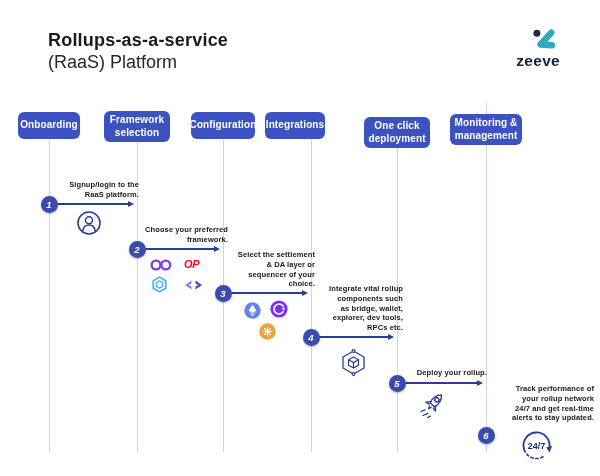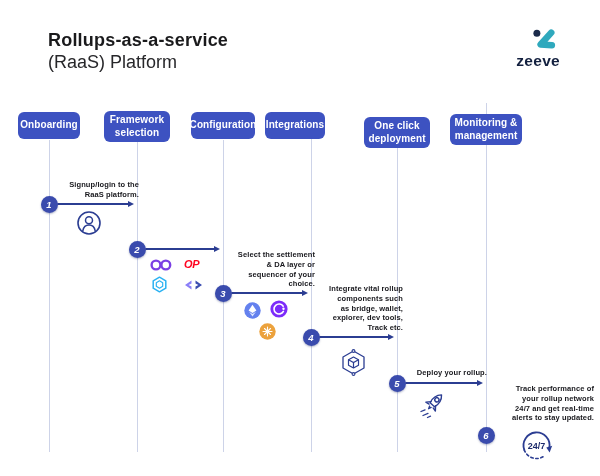--- a/index.html
+++ b/index.html
@@ -77,20 +77,22 @@
   <div class="steptext" style="left:47px;top:180px;width:92px;">Signup/login to the
 RaaS platform.</div>
   <div class="arrow" style="left:57px;top:203px;width:72px;"></div>
   <div class="stepnum" style="left:40.5px;top:195.5px;">1</div>
   <svg class="icon" style="left:76px;top:210px;" width="26" height="26" viewBox="0 0 26 26">
     <circle cx="13" cy="13" r="11" stroke="#2b3d92" stroke-width="1.6" fill="none"></circle>
     <circle cx="13" cy="10.2" r="3.5" stroke="#2b3d92" stroke-width="1.5" fill="none"></circle>
     <path d="M6.8,20.8 C7.6,16.4 10.1,15 13,15 C15.9,15 18.4,16.4 19.2,20.8" stroke="#2b3d92" stroke-width="1.5" fill="none" stroke-linecap="round"></path>
   </svg>
 
+  <div class="steptext" style="left:132px;top:225px;width:96px;">Choose your preferred
+framework.</div>
   <div class="arrow" style="left:145px;top:248px;width:70px;"></div>
   <div class="stepnum" style="left:128.5px;top:240.5px;">2</div>
   <svg class="icon" style="left:149px;top:258px;" width="25" height="14" viewBox="0 0 25 14">
     <circle cx="7" cy="7" r="4.4" stroke="#7b3fe4" stroke-width="2.4" fill="none"></circle>
     <circle cx="16.8" cy="7" r="4.4" stroke="#7b3fe4" stroke-width="2.4" fill="none"></circle>
   </svg>
   <div class="oplabel" style="left:184px;top:258px;">OP</div>
   <svg class="icon" style="left:151px;top:276px;" width="17" height="17" viewBox="0 0 17 17">
     <path d="M8.5,1.2 L14.8,4.85 V12.15 L8.5,15.8 L2.2,12.15 V4.85 Z" stroke="#2bb2f2" stroke-width="1.5" fill="none" stroke-linejoin="round"></path>
     <path d="M8.5,4.8 L11.7,6.65 V10.35 L8.5,12.2 L5.3,10.35 V6.65 Z" stroke="#2bb2f2" stroke-width="1.2" fill="none" stroke-linejoin="round"></path>
@@ -118,21 +120,21 @@
   </svg>
   <svg class="icon" style="left:259px;top:323px;" width="17" height="17" viewBox="0 0 17 17">
     <circle cx="8.5" cy="8.5" r="8.2" fill="#eca23d"></circle>
     <path d="M8.5,4 V13 M4,8.5 H13 M5.5,5.5 L11.5,11.5 M11.5,5.5 L5.5,11.5" stroke="#ffffff" stroke-width="1.1" stroke-linecap="round"></path>
   </svg>
 
   <div class="steptext" style="left:307px;top:284px;width:96px;">Integrate vital rollup
 components such
 as bridge, wallet,
 explorer, dev tools,
-Track etc.</div>
+RPCs etc.</div>
   <div class="arrow" style="left:319px;top:336px;width:70px;"></div>
   <div class="stepnum" style="left:302.5px;top:328.5px;">4</div>
   <svg class="icon" style="left:340px;top:349px;" width="27" height="27" viewBox="0 0 27 27">
     <path d="M13.5,2 L24,8 V19 L13.5,25 L3,19 V8 Z" stroke="#2b3d92" stroke-width="1.3" fill="none" stroke-linejoin="round"></path>
     <path d="M13.5,8 L18.5,10.8 V16.2 L13.5,19 L8.5,16.2 V10.8 Z" stroke="#2b3d92" stroke-width="1.2" fill="none" stroke-linejoin="round"></path>
     <path d="M8.5,10.8 L13.5,13.5 L18.5,10.8 M13.5,13.5 V19" stroke="#2b3d92" stroke-width="1.2" fill="none"></path>
     <circle cx="13.5" cy="2" r="1.4" fill="#ffffff" stroke="#2b3d92" stroke-width="1.1"></circle>
     <circle cx="13.5" cy="25" r="1.4" fill="#ffffff" stroke="#2b3d92" stroke-width="1.1"></circle>
   </svg>
 

